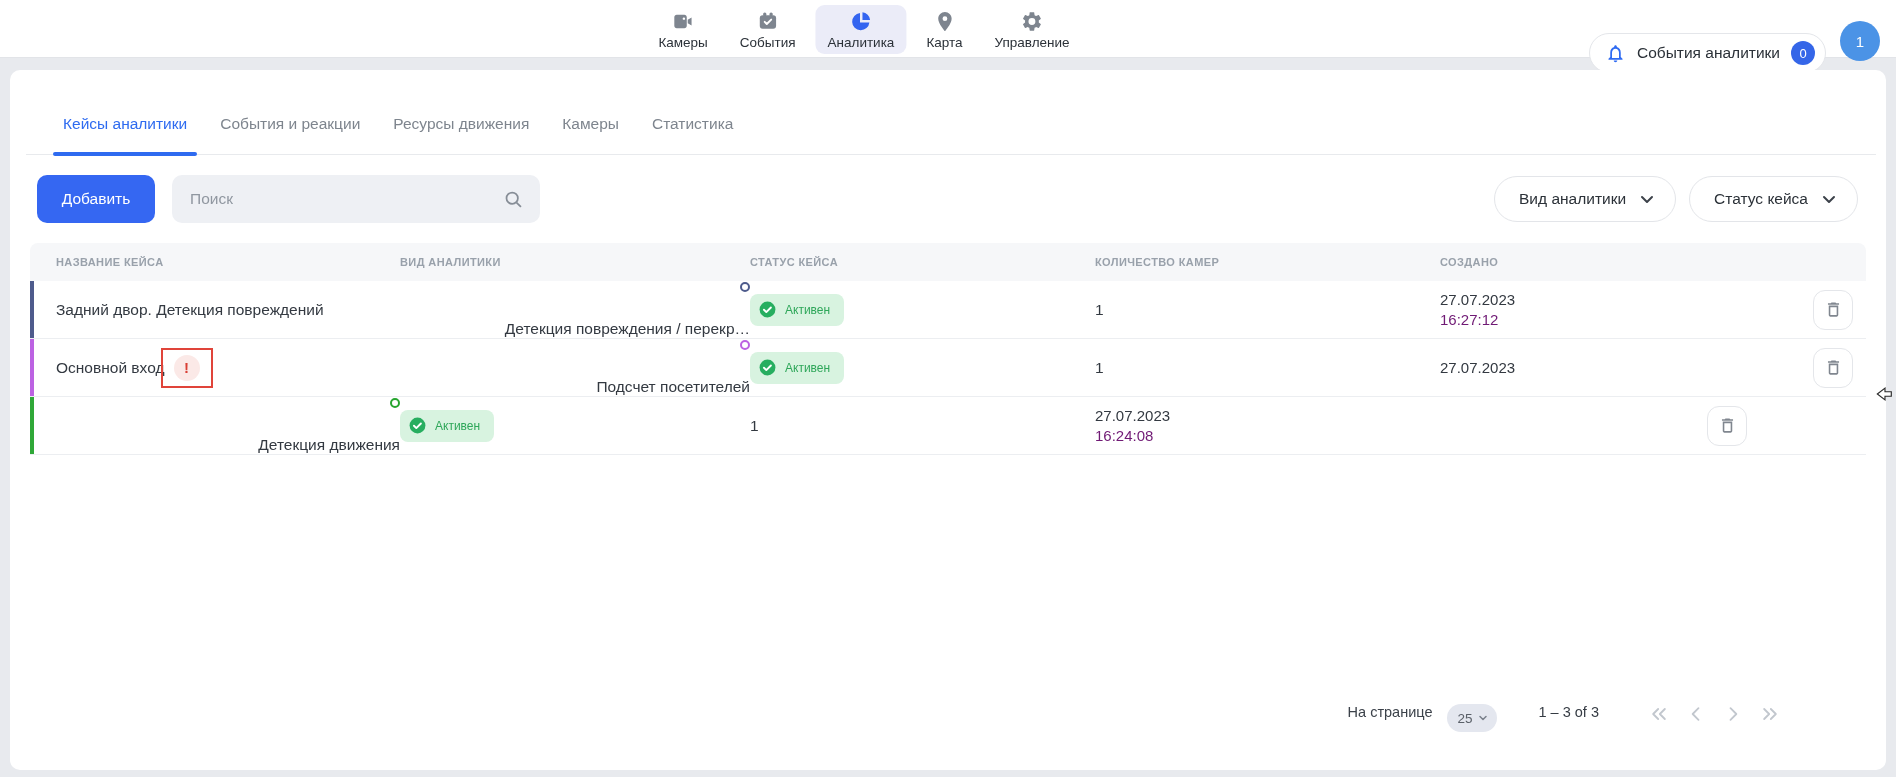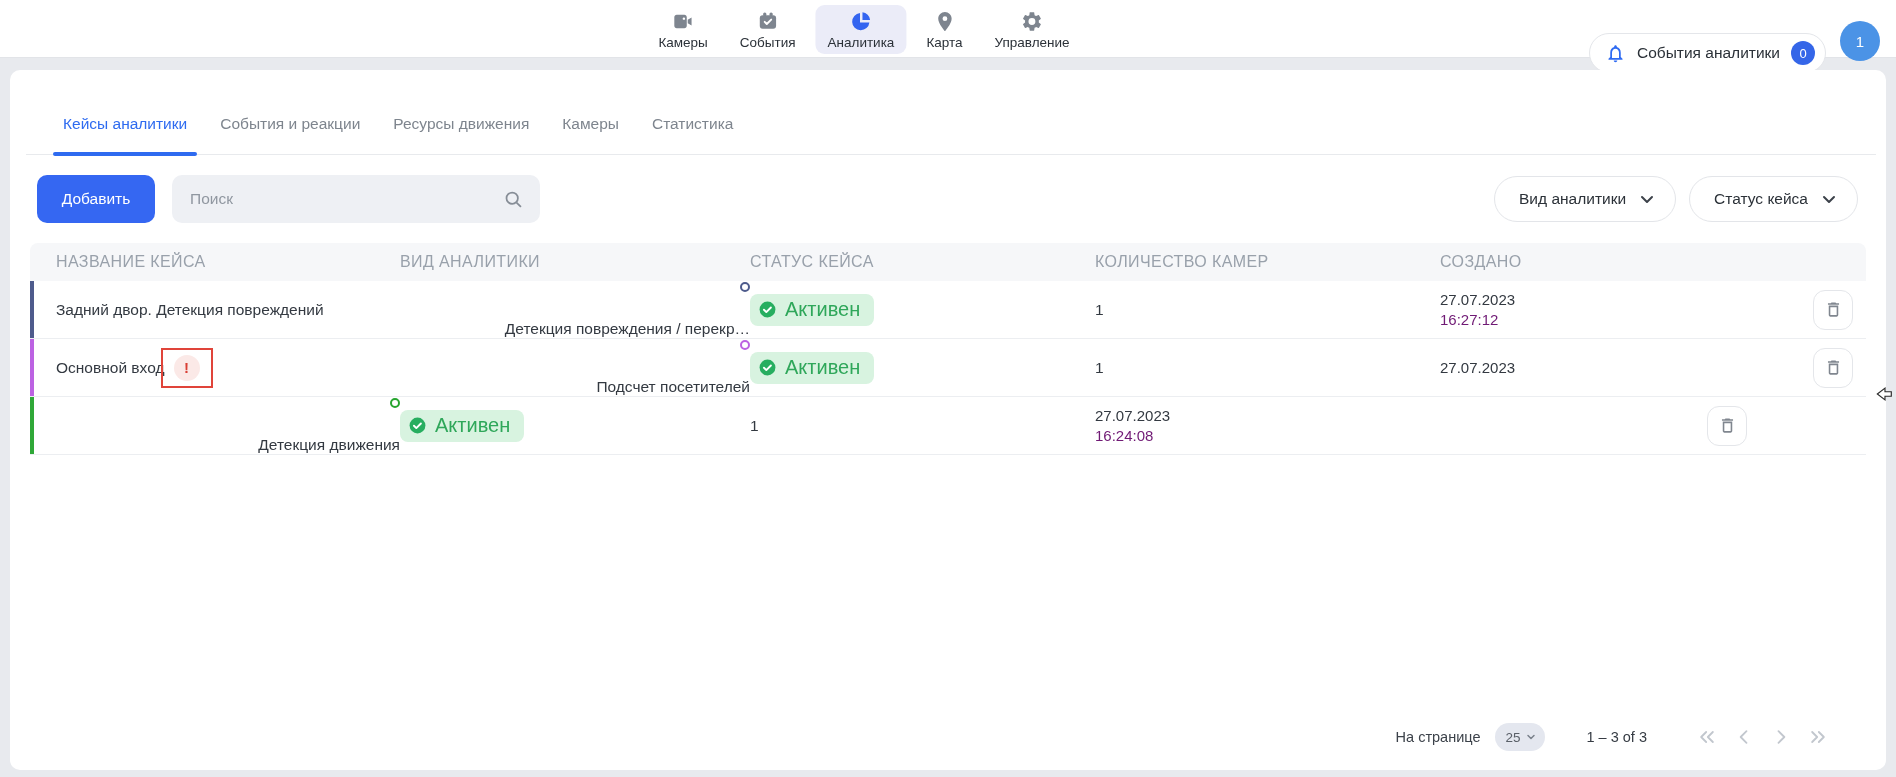--- a/index.html
+++ b/index.html
@@ -84,57 +84,57 @@
     height:46px; padding:0 20px 0 24px; border:1px solid #e3e5e9; border-radius:23px;
     background:#fff; display:flex; align-items:center; gap:13px;
     font-size:15.5px; color:#2b3138; cursor:pointer; white-space:nowrap;
   }
   .chev { width:16px; height:16px; stroke:#3c424a; fill:none; stroke-width:2; stroke-linecap:round; stroke-linejoin:round; }
   
   .table { margin:0 20px; }
   .tgrid { display:grid; grid-template-columns:344px 350px 345px 345px 320px 1fr; padding-left:26px; align-items:center; }
   .thead {
     height:38px; background:#f6f7f9; border-radius:8px 8px 0 0;
-    font-size:16px; color:#99a1ab; letter-spacing:.4px;
+    font-size:11px; color:#99a1ab; letter-spacing:.4px;font-weight:bold;
   }
   .trow {
     position:relative; height:58px; border-bottom:1px solid #eceef1;
     font-size:15.5px; color:#333941; background:#fff;
   }
   .accent { position:absolute; left:0; top:0; bottom:0; width:4px; }
   .name-cell { display:flex; align-items:center; }
   .warn-box {
     margin-left:-4px; width:52px; height:40px; border:2px solid #e0443a;
     display:grid; place-items:center; background:transparent;
   }
   .warn-circle {
     width:26px; height:26px; border-radius:50%; background:#fbe9e7;
     display:grid; place-items:center; color:#d93f35; font-size:15px; font-weight:bold;
   }
   .type-cell { display:flex; align-items:flex-end; gap:28px;flex-direction:column; }
   .type-dot { width:10px; height:10px; border-radius:50%; border:2.5px solid #888; flex:0 0 auto; }
   .status-pill {
     display:inline-flex; align-items:center; gap:8px; height:32px;
     padding:0 14px 0 8px; border-radius:8px; background:#d8f3e0;
-    color:#2fa75a; font-size:20px; width:fit-content;
+    color:#2fa75a; font-size:12px; width:fit-content;
   }
   .status-pill svg { width:19px; height:19px; }
   .created-cell { line-height:20px; font-size:15px; }
   .created-cell .time { color:#701a75; }
   .actions-cell { display:flex; justify-content:flex-end; padding-right:13px; }
   .trash-btn {
     width:40px; height:40px; border:1px solid #e4e6ea; border-radius:12px;
     background:#fff; display:grid; place-items:center; cursor:pointer;
   }
   .trash-btn svg { width:19px; height:19px; fill:#80868f; }
   
   .pfooter {
     position:absolute; left:0; right:0; bottom:0; height:66px;
-    display:flex; align-items:center; justify-content:flex-end;
-    padding-right:58px; font-size:14.5px; color:#3c424a;
+    display:flex; align-items:flex-start; justify-content:flex-end;
+    padding-right:106px; font-size:14.5px; color:#3c424a;
   }
   .pp-pill {
     margin-left:14px; height:28px; padding:0 8px 0 11px; border-radius:14px;
     background:#e4e7ef; display:flex; align-items:center; gap:4px;
     font-size:13.5px; color:#5a6068; cursor:pointer;
   }
   .pp-pill svg { width:12px; height:12px; stroke:#7a818b; fill:none; stroke-width:2; stroke-linecap:round; stroke-linejoin:round; }
   .range { margin-left:42px; color:#363c44; }
   .pager { margin-left:50px; display:flex; align-items:center; gap:17px; }
   .pager svg { width:20px; height:20px; stroke:#c2c7ce; fill:none; stroke-width:2.2; stroke-linecap:round; stroke-linejoin:round; cursor:pointer; }

